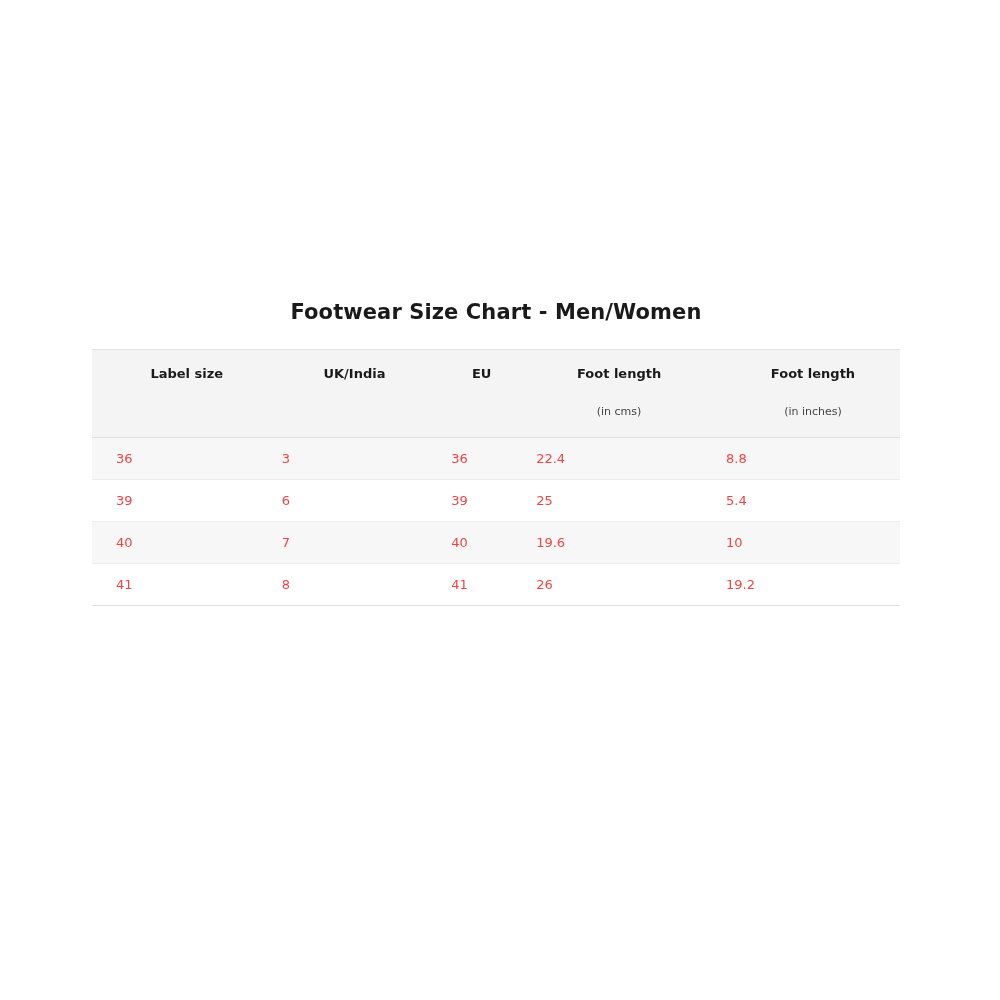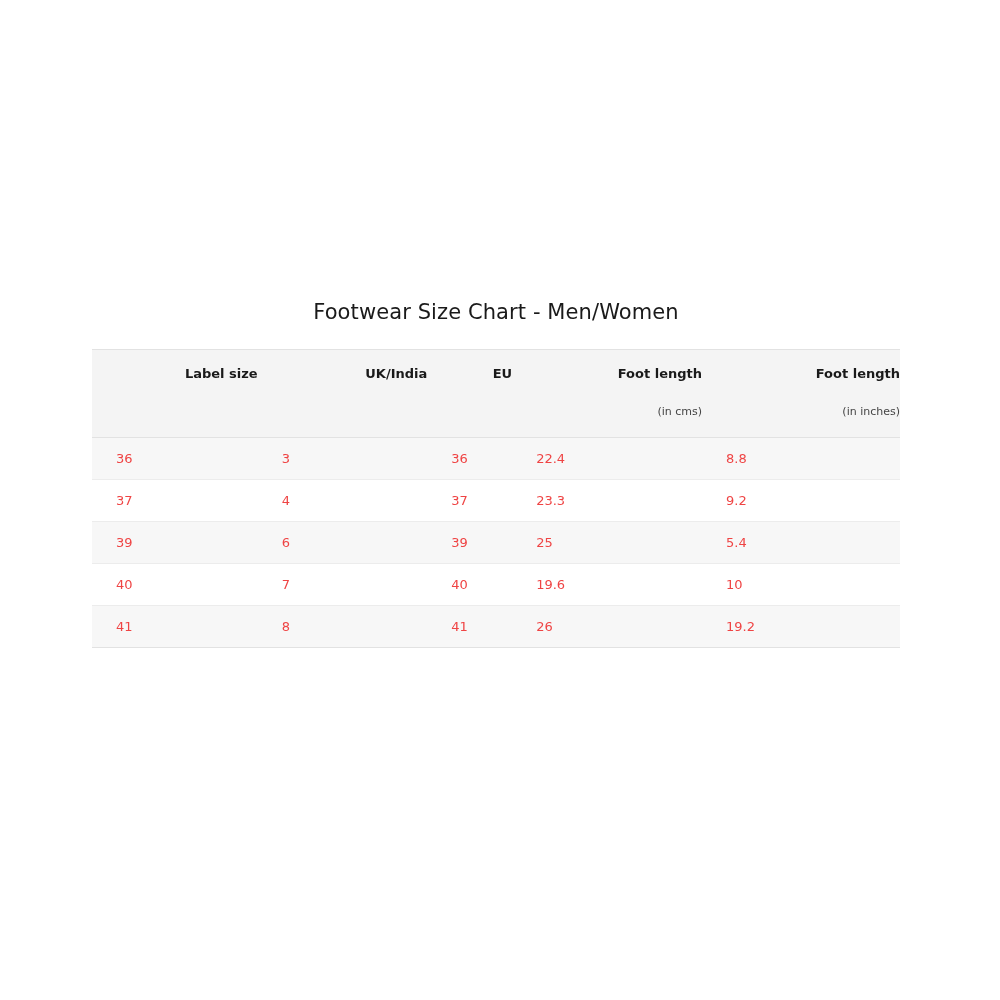--- a/index.html
+++ b/index.html
@@ -18,21 +18,21 @@
 
   .chart-wrap {
     position: absolute;
     left: 92px;
     top: 300px;
     width: 808px;
   }
 
   .chart-title {
     font-size: 21px;
-    font-weight: normal;
+    font-weight: bold;
     color: #1a1a1a;
     text-align: center;
     letter-spacing: 0.1px;
     margin-bottom: 25px;
   }
 
   table.size-table {
     border-collapse: collapse;
     width: 100%;
     table-layout: fixed;
@@ -41,21 +41,21 @@
   table.size-table col.c0 { width: 20.5%; }
   table.size-table col.c1 { width: 21.0%; }
   table.size-table col.c2 { width: 10.5%; }
   table.size-table col.c3 { width: 23.5%; }
   table.size-table col.c4 { width: 24.5%; }
 
   table.size-table thead th {
     background: #f4f4f4;
     border-top: 1px solid #e2e2e2;
     border-bottom: 1px solid #e2e2e2;
-    text-align: right;
+    text-align: center;
     vertical-align: top;
     padding: 16px 0 18px 24px;
     font-size: 13px;
     font-weight: bold;
     color: #1a1a1a;
     line-height: 1.25;
   }
 
   .hdr-main {
     display: block;
@@ -122,27 +122,20 @@
     </thead>
     <tbody>
       <tr>
         <td>36</td>
         <td>3</td>
         <td>36</td>
         <td>22.4</td>
         <td>8.8</td>
       </tr>
       <tr>
-        <td>37</td>
-        <td>4</td>
-        <td>37</td>
-        <td>23.3</td>
-        <td>9.2</td>
-      </tr>
-      <tr>
         <td>39</td>
         <td>6</td>
         <td>39</td>
         <td>25</td>
         <td>5.4</td>
       </tr>
       <tr>
         <td>40</td>
         <td>7</td>
         <td>40</td>

